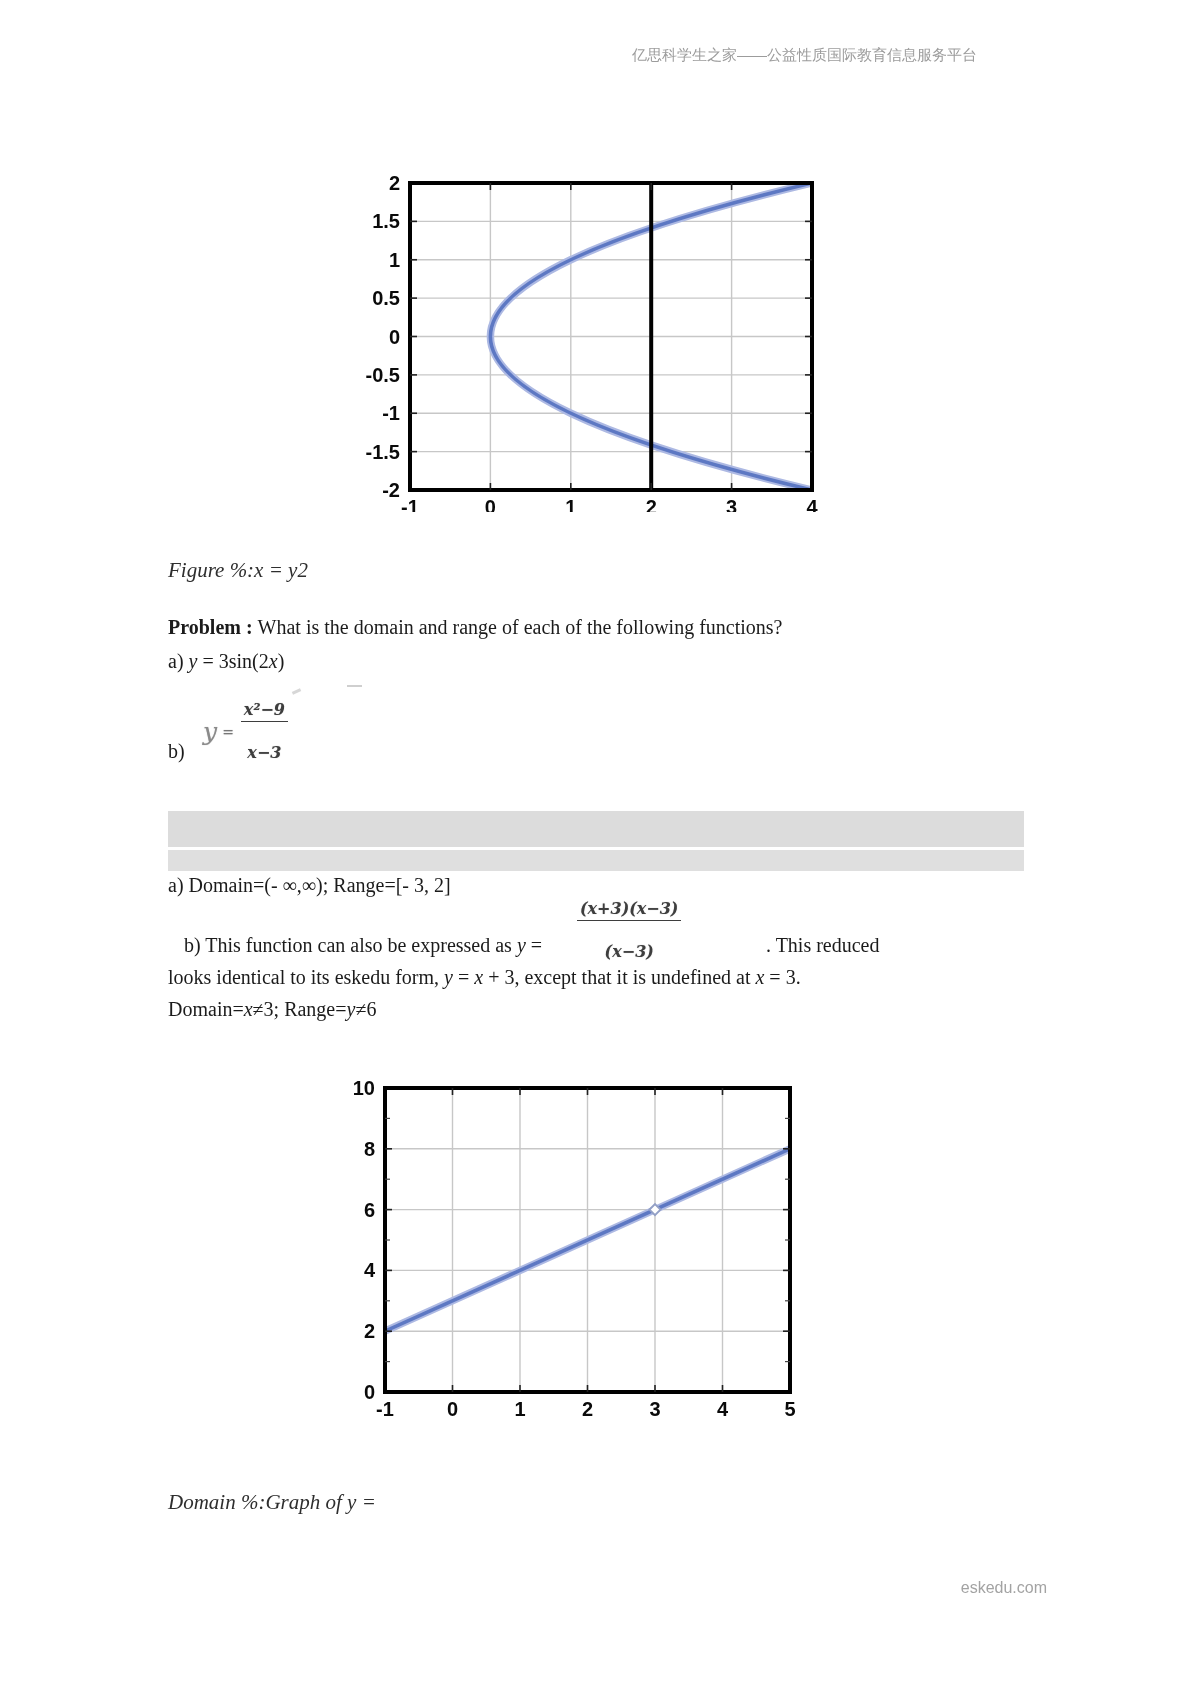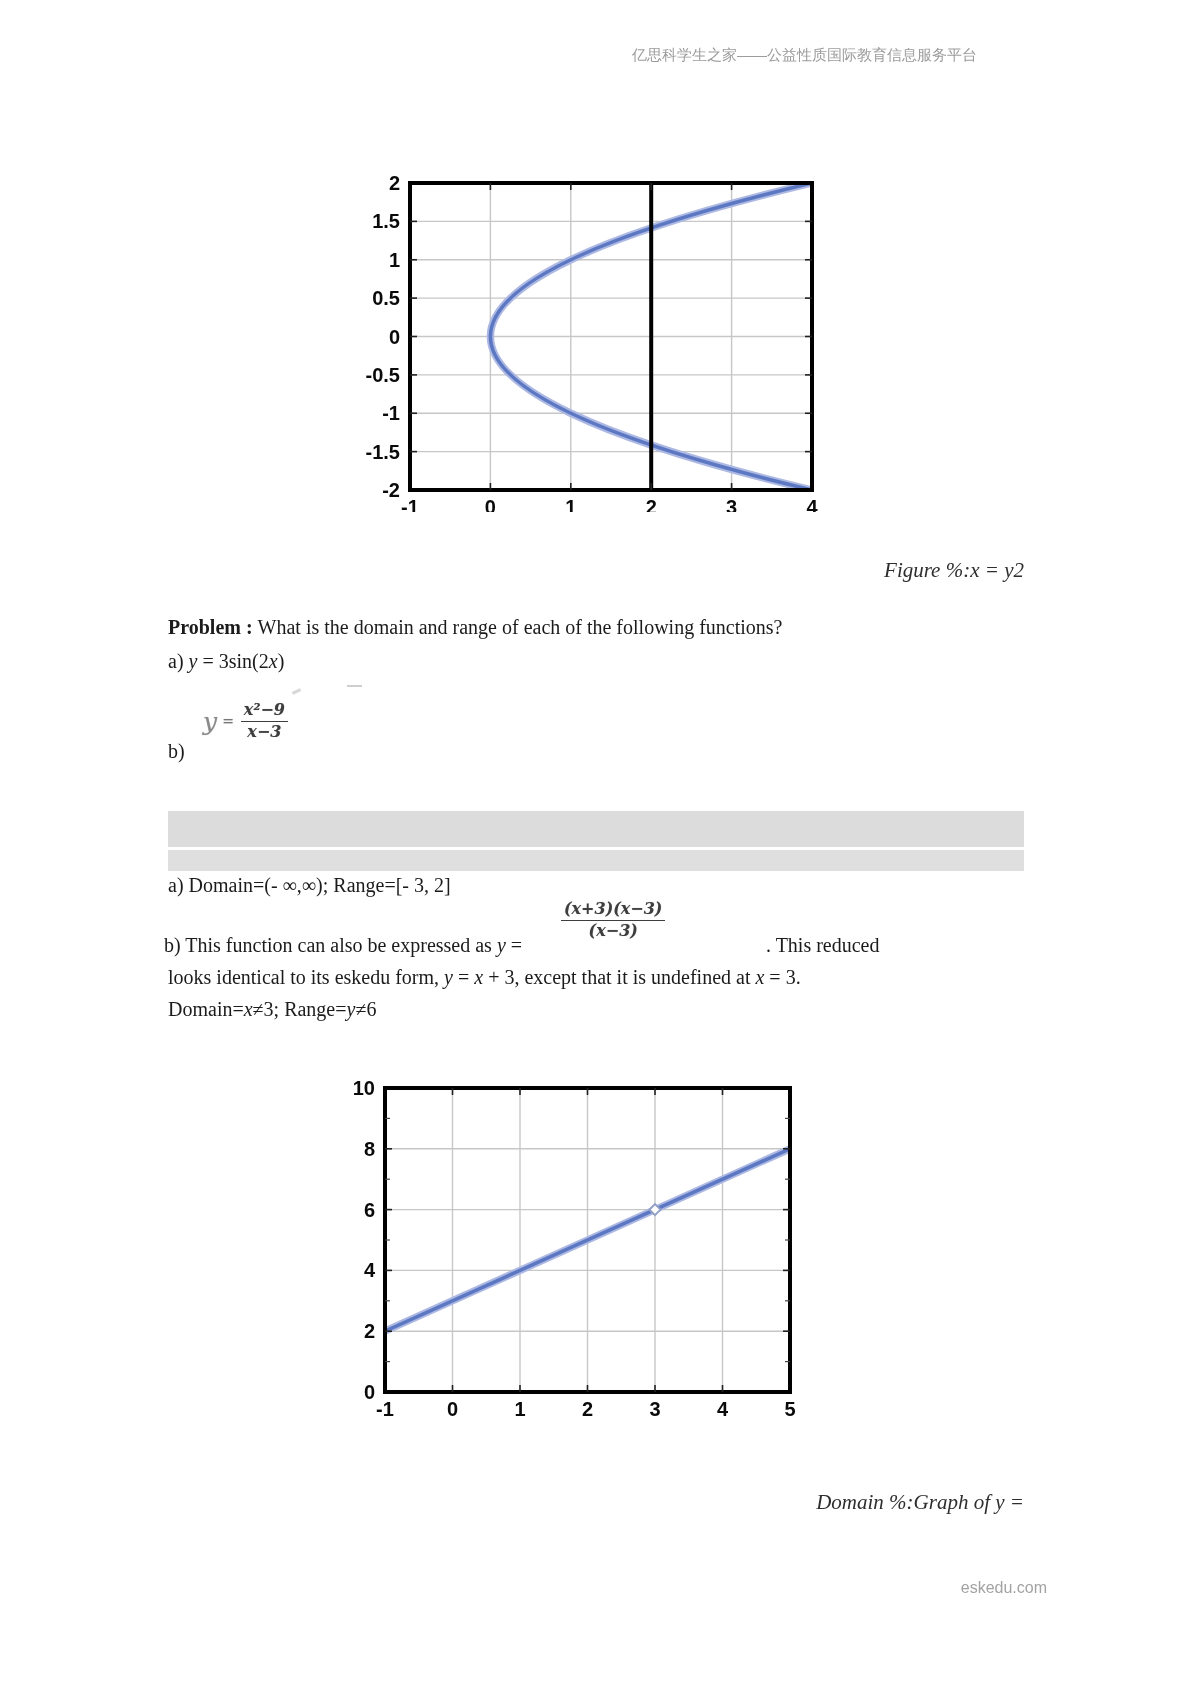--- a/index.html
+++ b/index.html
@@ -2,33 +2,33 @@
 <html><head>
 <meta charset="utf-8">
 <style>
   html,body{margin:0;padding:0;}
   body{
     width:1191px;height:1684px;background:#ffffff;position:relative;
     font-family:"Liberation Serif",serif;color:#1b1b1b;overflow:hidden;
   }
   .abs{position:absolute;}
   .line{position:absolute;font-size:20px;white-space:nowrap;}
-  .caption{position:absolute;left:168px;width:856px;text-align:right;
+  .caption{position:absolute;left:168px;width:856px;text-align:left;
     font-style:italic;font-size:21px;color:#2e2e2e;white-space:nowrap;}
   .graybar{position:absolute;left:168px;width:856px;background:#dcdcdc;}
   .hdr{position:absolute;top:46px;right:214px;font-family:"Liberation Sans",sans-serif;
     font-size:15px;color:#9c9c9c;white-space:nowrap;}
   .ftr{position:absolute;top:1572px;right:144px;font-family:"Liberation Sans",sans-serif;
     font-size:16px;color:#a3a3a3;white-space:nowrap;margin-top:7px;}
   .formula{position:absolute;display:flex;align-items:center;
     font-family:"DejaVu Serif",serif;text-shadow:0 0 1px rgba(90,90,90,.45);}
   .f-lead{font-style:italic;font-size:25px;color:#8a8a8a;margin-right:5px;}
   .f-eq{font-size:14px;color:#777777;margin-right:7px;}
   .frac{display:inline-flex;flex-direction:column;align-items:center;
-    font-size:16px;font-weight:bold;font-style:italic;color:#3e3e3e;line-height:1.3;}
+    font-size:16px;font-weight:bold;font-style:italic;color:#3e3e3e;line-height:1.3;gap:21px;}
   .frac .num{border-bottom:1.5px solid #3e3e3e;padding:0 3px;}
   .frac .den{padding:0 3px;}
   svg text{font-family:"Liberation Sans",sans-serif;font-weight:bold;
     fill:#0a0a0a;font-size:20px;}
   .artifact{position:absolute;opacity:.5;}
 </style>
 </head>
 <body>
 
 <div class="hdr">亿思科学生之家——公益性质国际教育信息服务平台</div>
@@ -112,23 +112,23 @@
     <span class="num">x²−9</span>
     <span class="den">x−3</span>
   </span>
 </div>
 
 <div class="graybar" style="top:811px;height:36px"></div>
 <div class="graybar" style="top:850px;height:21px;background:#dfdfdf"></div>
 
 <div class="line" style="left:168px;top:874px"><span>a) Domain=(- ∞,∞); Range=[- 3, 2]</span></div>
 
-<div class="line" style="left:164px;top:934px"><span>b) This function can also be expressed as </span><span style="font-style: italic;">y</span><span> =</span></div>
-
-<div class="formula" style="left:561px;top:899px">
+<div class="line" style="left:184px;top:934px"><span>b) This function can also be expressed as </span><span style="font-style: italic;">y</span><span> =</span></div>
+
+<div class="formula" style="left:577px;top:899px">
   <span class="frac">
     <span class="num">(x+3)(x−3)</span>
     <span class="den">(x−3)</span>
   </span>
 </div>
 
 <div class="line" style="left:766px;top:934px">. This reduced</div>
 
 <div class="line" style="left:168px;top:966px"><span>looks identical to its eskedu form, </span><span style="font-style: italic;">y</span><span> = </span><span style="font-style: italic;">x</span><span> + 3, except that it is undefined at </span><span style="font-style: italic;">x</span><span> = 3.</span></div>
 

